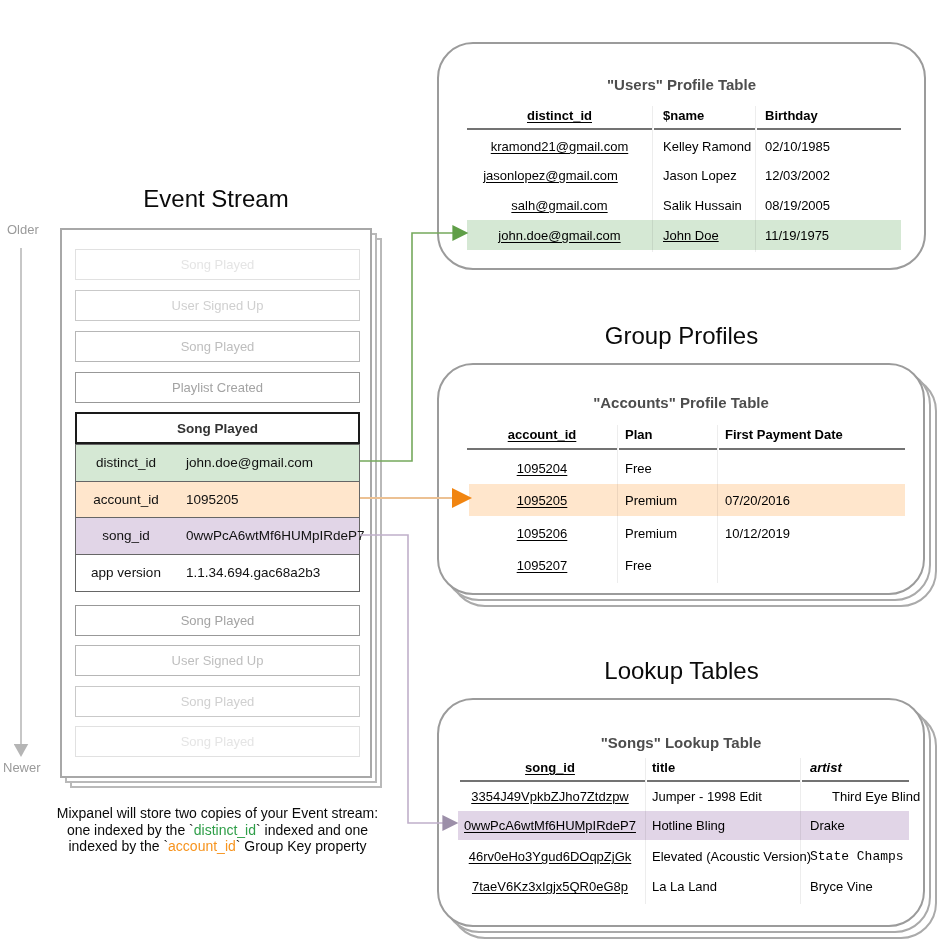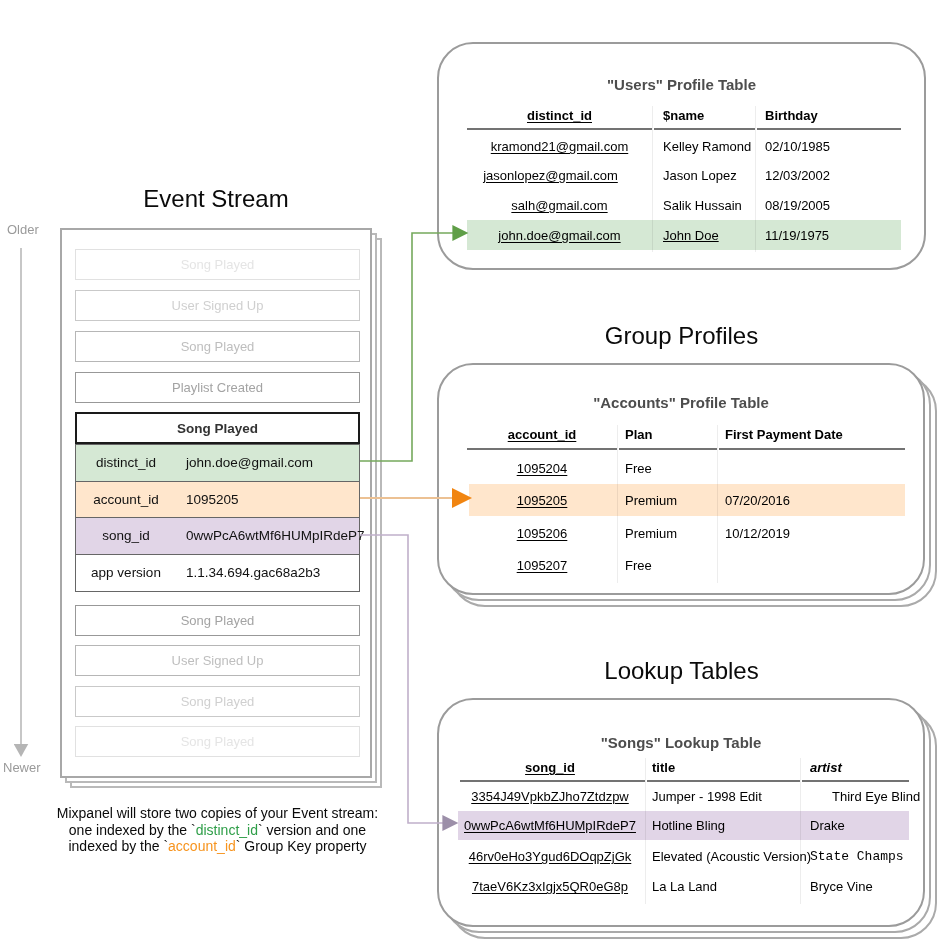--- a/index.html
+++ b/index.html
@@ -111,21 +111,21 @@
     <div class="event-box fade-45" style="top:456px;">
         <span>Song Played</span>
       </div>
     <div class="event-box fade-25" style="top:496px;">
         <span>Song Played</span>
       </div>
   </div>
 
   <div class="caption">
     <div><span>Mixpanel will store two copies of your Event stream:</span></div>
-    <div><span>one indexed by the `</span><span class="kw-green">distinct_id</span><span>` version and one</span></div>
+    <div><span>one indexed by the `</span><span class="kw-green">distinct_id</span><span>` indexed and one</span></div>
     <div><span>indexed by the `</span><span class="kw-orange">account_id</span><span>` Group Key property</span></div>
   </div>
 
   <div class="card" style="left:437px; top:42px; width:489px; height:228px;">
     <div class="tbl-title" style="top:32px;">"Users" Profile Table</div>
     <div class="hl-row bg-green" style="left:28px; top:176px; width:434px; height:30px;"></div>
     <div class="colsep" style="left:213px; top:62px; height:146px;"></div>
     <div class="colsep" style="left:316px; top:62px; height:146px;"></div>
     <div class="th idcol" style="left:28px; top:64px; width:185px;">distinct_id</div>
     <div class="th" style="left:224px; top:64px;">$name</div>

